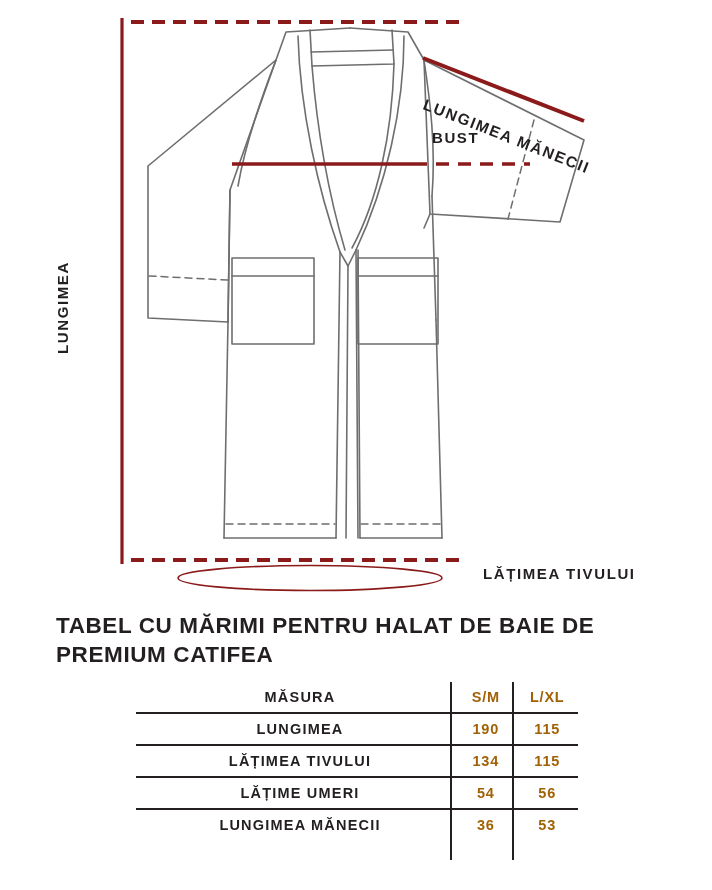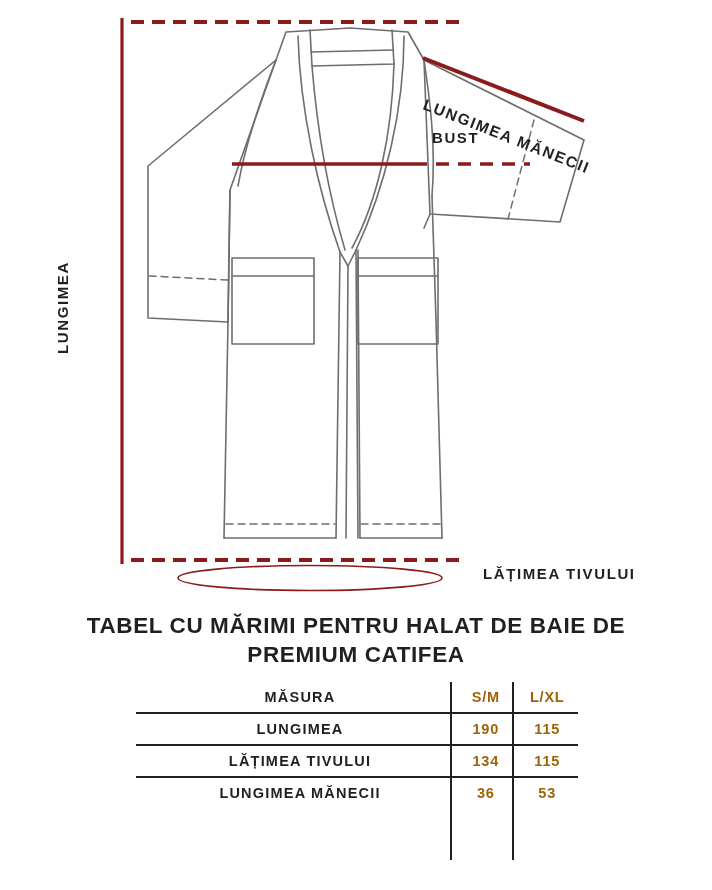--- a/index.html
+++ b/index.html
@@ -72,21 +72,21 @@
     left: 483px;
     top: 566px;
   }
 
   
   #chart-title {
     position: absolute;
     left: 56px;
     top: 612px;
     width: 600px;
-    text-align: center;
+    text-align: left;
     font-family: "Liberation Sans", sans-serif;
     font-weight: bold;
     font-size: 22.5px;
     letter-spacing: 0.6px;
     line-height: 1.27;
     color: #231f20;
   }
 
   
   #size-table {
@@ -235,20 +235,25 @@
         <td class="col-val">115</td>
       </tr>
 
 
       <tr class="data-row">
         <td class="col-label">LĂȚIMEA TIVULUI</td>
         <td class="col-val">134</td>
         <td class="col-val">115</td>
       </tr>
 
+      <tr class="data-row">
+        <td class="col-label">LĂȚIME UMERI</td>
+        <td class="col-val">54</td>
+        <td class="col-val">56</td>
+      </tr>
 
       <tr class="data-row">
         <td class="col-label">LUNGIMEA MĂNECII</td>
         <td class="col-val">36</td>
         <td class="col-val">53</td>
       </tr>
     </tbody>
   </table>
 
   <div class="vrule" id="vrule-1"></div>

